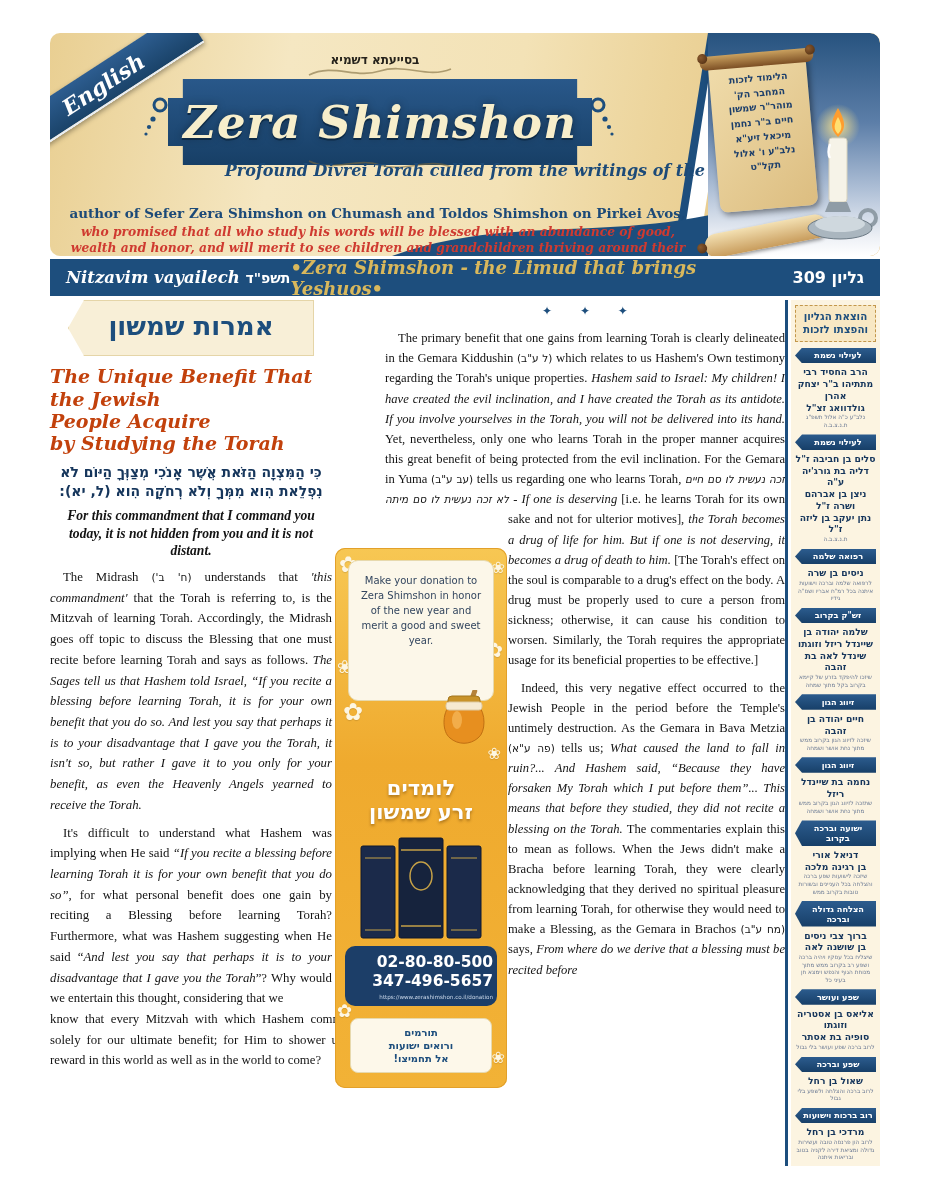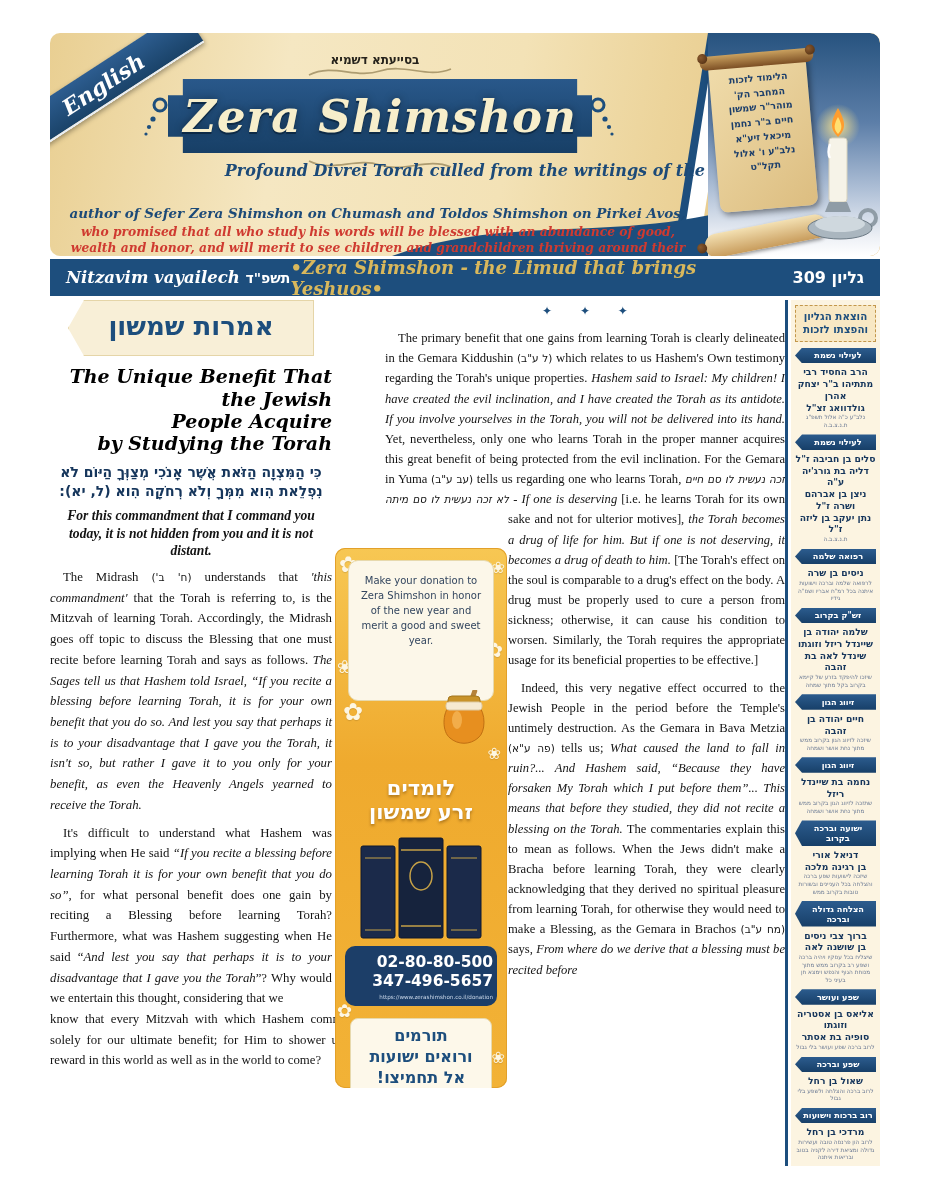--- a/index.html
+++ b/index.html
@@ -14,40 +14,40 @@
   .hslant-navy{position:absolute;top:-20px;right:182px;width:9px;height:280px;background:#1d4e7d;transform:rotate(9deg);}
   .hslant-white{position:absolute;top:-20px;right:166px;width:17px;height:280px;background:#ffffff;transform:rotate(9deg);}
   .hswoosh{position:absolute;right:158px;bottom:0;width:330px;height:46px;}
   .ribbon{position:absolute;top:32px;left:-54px;width:215px;height:37px;
     background:linear-gradient(180deg,#2d5d90,#1a4369);transform:rotate(-33deg);
     display:flex;align-items:center;justify-content:center;color:#fff;font-style:italic;font-weight:bold;
     font-size:22px;font-family:"DejaVu Serif",serif;box-shadow:0 2px 5px rgba(0,0,0,.35);
     border-bottom:2px solid #e8eef5;}
   .bsd{position:absolute;top:20px;left:0;width:650px;text-align:center;color:#26231c;
     font-size:12px;font-weight:bold;font-family:"DejaVu Sans",sans-serif;}
-  .tbanner{position:absolute;top:46px;left:118px;width:424px;height:74px;
+  .tbanner{position:absolute;top:46px;left:118px;width:424px;height:86px;
     background:linear-gradient(180deg,#29588a 0%,#1a4269 60%,#123least 100%);
     background:linear-gradient(180deg,#29588a,#173f66);
     clip-path:polygon(0 22%,3.5% 22%,3.5% 0,96.5% 0,96.5% 22%,100% 22%,100% 78%,96.5% 78%,96.5% 100%,3.5% 100%,3.5% 78%,0 78%);
     display:flex;align-items:center;justify-content:center;}
   .tbanner-text{color:#f7eecb;font-family:"DejaVu Serif",serif;font-style:italic;font-weight:bold;
     font-size:45px;letter-spacing:1px;text-shadow:0 2px 0 #0d2a46,0 0 8px rgba(0,0,0,.35);}
   .orn{position:absolute;top:62px;}
   .orn-l{left:92px;}
   .orn-r{left:540px;transform:scaleX(-1);}
   .flourish{position:absolute;left:255px;width:150px;height:18px;}
   .fl-top{top:30px;}
   .fl-bot{top:122px;}
   .sub1{position:absolute;top:128px;left:0;width:655px;text-align:right;color:#1c4a78;
     font-family:"DejaVu Serif",serif;font-style:italic;font-weight:bold;font-size:16px;}
   .sub2{position:absolute;top:151px;left:0;width:655px;text-align:center;color:#1c4a78;
     font-family:"DejaVu Serif",serif;font-style:italic;font-weight:bold;font-size:13px;}
   .sub2 .bigname{font-size:16.5px;}
   .sub3{position:absolute;top:172px;left:0;width:655px;text-align:center;color:#1c4a78;
-    font-family:"DejaVu Serif",serif;font-style:italic;font-weight:bold;font-size:13.5px;}
+    font-family:"DejaVu Serif",serif;font-weight:bold;font-size:13.5px;}
   .promise{position:absolute;top:191px;left:18px;width:620px;text-align:center;color:#cf3a30;
     font-family:"DejaVu Serif",serif;font-style:italic;font-weight:bold;font-size:12.3px;line-height:1.32;}
   
   .scroll{position:absolute;top:26px;left:6px;width:98px;height:150px;transform:rotate(-5deg);
     background:linear-gradient(135deg,#f0dcab,#dcbd80);border-radius:8px;box-shadow:2px 3px 6px rgba(0,0,0,.45);
     padding-top:12px;box-sizing:border-box;}
   .scroll::before{content:"";position:absolute;top:-7px;left:-8px;right:-8px;height:14px;border-radius:7px;
     background:linear-gradient(180deg,#caa15f,#7c4f24);}
   .knob{position:absolute;width:10px;height:10px;border-radius:50%;background:radial-gradient(circle at 35% 35%,#8a5a2e,#4a2a10);}
   .scroll-line{display:block;text-align:center;color:#1d3f6b;font-family:"DejaVu Sans",sans-serif;
@@ -65,21 +65,21 @@
     font-style:italic;font-weight:bold;font-size:18px;}
   .tbar-right{color:#fff;font-family:"DejaVu Sans",sans-serif;font-weight:bold;font-size:16px;direction:rtl;white-space:nowrap;}
 
   
   .colL{position:absolute;left:50px;top:300px;width:282px;
     font-family:"Liberation Serif",serif;font-size:12.8px;line-height:1.62;color:#131313;text-align:justify;}
   .amrot{width:244px;margin:0 auto;background:#f8efd7;border:1px solid #e5d5a8;
     clip-path:polygon(16px 0,100% 0,100% 100%,16px 100%,0 50%);
     text-align:center;color:#1d4e7d;font-weight:bold;font-size:26px;padding:4px 0 8px;
     font-family:"DejaVu Sans",sans-serif;direction:rtl;}
-  .gold-head{margin-top:9px;text-align:right;color:#000000;font-family:"DejaVu Serif",serif;
+  .gold-head{margin-top:9px;text-align:left;color:#c2410c;font-family:"DejaVu Serif",serif;
     font-style:italic;font-weight:bold;font-size:19px;line-height:1.18;white-space:pre-line;}
   .verse-he{margin-top:8px;text-align:center;color:#16365c;font-weight:bold;font-size:14px;line-height:1.4;
     font-family:"DejaVu Sans",sans-serif;direction:rtl;}
   .verse-en{margin-top:5px;text-align:center;font-weight:bold;font-style:italic;font-size:13.6px;line-height:1.3;}
   .colL p,.colR p{margin:7px 0 0;text-indent:13px;}
   .cont{width:356px;text-indent:0 !important;margin-top:0 !important;}
   .it{font-style:italic;}
   .he{font-family:"DejaVu Sans",sans-serif;font-size:10.5px;}
   .colR{position:absolute;left:385px;top:302px;width:400px;
     font-family:"Liberation Serif",serif;font-size:12.6px;line-height:1.6;color:#131313;text-align:justify;}
@@ -96,21 +96,21 @@
   .adcard{position:absolute;top:12px;left:13px;right:13px;background:#fcf7e9;border:1px solid #e7d9ad;
     border-radius:10px;padding:12px 9px 52px;color:#33465f;font-size:10px;line-height:1.5;text-align:center;}
   .adjar{position:absolute;top:142px;right:14px;}
   .adlearn{position:absolute;top:228px;left:0;width:100%;text-align:center;color:#fff;font-weight:bold;
     font-size:21px;line-height:1.15;text-shadow:0 2px 3px rgba(90,50,0,.45);direction:rtl;white-space:pre-line;}
   .adbooks{position:absolute;top:288px;left:24px;}
   .adphone{position:absolute;left:10px;right:10px;top:398px;background:#1c3e68;border-radius:10px;
     padding:7px 4px 5px;text-align:right;color:#fff;font-weight:bold;font-size:15.5px;line-height:1.25;}
   .adurl{font-size:5.6px;font-weight:normal;color:#ccd9ea;margin-top:2px;}
   .adbottom{position:absolute;left:15px;right:15px;top:470px;background:#fdf8ea;border:1px solid #e7d9ad;
-    border-radius:8px;padding:7px 2px;text-align:center;color:#1d4e7d;font-weight:bold;font-size:16px;
+    border-radius:8px;padding:7px 2px;text-align:center;color:#1d4e7d;font-weight:bold;font-size:10px;
     line-height:1.3;white-space:pre-line;direction:rtl;}
 
   
   .sbrule{position:absolute;left:785px;top:300px;width:3px;height:866px;background:#1d4e7d;}
   .sb{position:absolute;left:791px;top:300px;width:89px;height:866px;background:#fcf4e1;
     padding:5px 4px;box-sizing:border-box;font-family:"DejaVu Sans",sans-serif;direction:rtl;
     text-align:center;overflow:hidden;}
   .sbhead{background:#f8e8c4;border:1px dashed #c3974b;color:#1d4e7d;font-weight:bold;
     font-size:10.3px;line-height:1.3;padding:4px 2px;margin-bottom:6px;}
   .sbe{margin-bottom:5px;}

